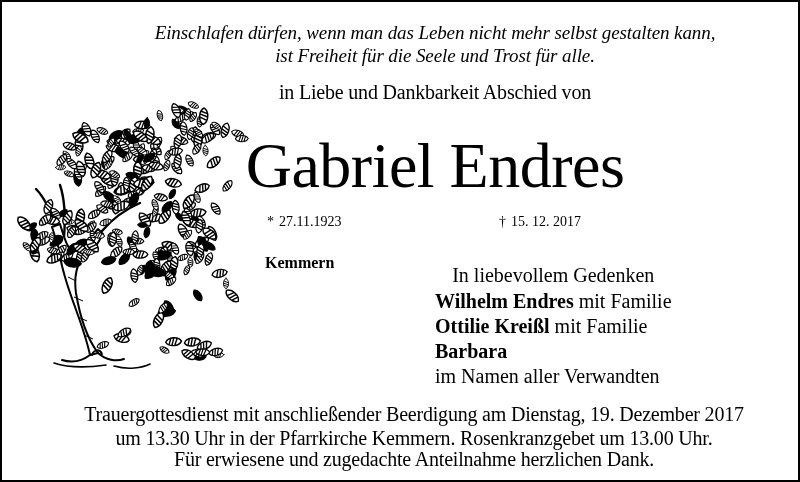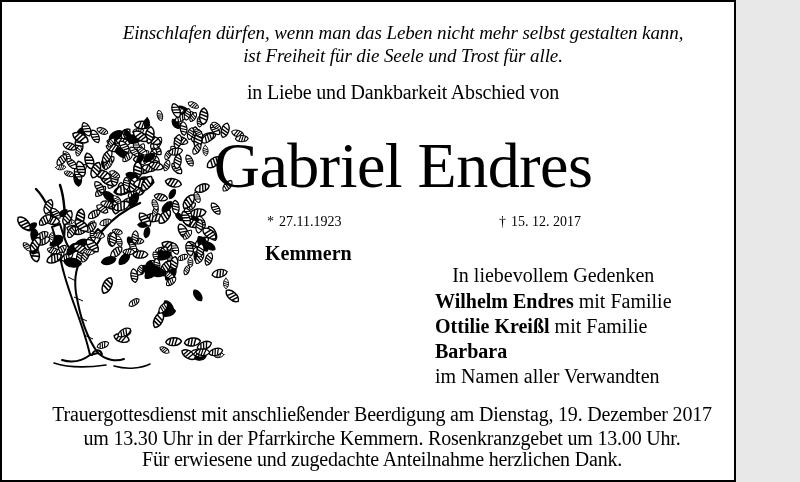--- a/index.html
+++ b/index.html
@@ -1,31 +1,31 @@
 <!DOCTYPE html>
 <html><head>
 <meta charset="utf-8">
 <style>
   html,body{margin:0;padding:0;background:#e8e8e8;}
   .sheet{
-    position:relative;width:736px;height:482px;box-sizing:border-box;
+    position:relative;width:800px;height:482px;box-sizing:border-box;
     background:#ffffff;border:2px solid #000;overflow:hidden;
     font-family:"Liberation Serif","DejaVu Serif",serif;color:#000;
   }
   .abs{position:absolute;}
   .centered-wide{left:70px;right:0;text-align:center;}
   .centered-low{left:28px;right:0;text-align:center;}
   .epigraph{top:19px;font-style:italic;font-size:19px;line-height:23px;letter-spacing:-0.1px;}
   .intro{top:79px;font-size:20px;line-height:23px;letter-spacing:-0.2px;}
   .name{top:136px;font-size:64px;line-height:56px;letter-spacing:-0.5px;white-space:nowrap;}
   .dateline{top:212px;font-size:14px;white-space:nowrap;}
   .birth{left:265px;}
   .death{left:497px;}
   .dateline .d{margin-left:5px;}
-  .residence{left:263px;top:240px;font-size:20px;font-weight:bold;}
+  .residence{left:263px;top:252px;font-size:16px;font-weight:bold;}
   .memorial{left:433px;top:261px;font-size:20px;line-height:25px;}
   .memorial .heading{margin-bottom:1px;text-align:center;}
   .memorial .mname{font-weight:bold;}
   .service{top:400px;font-size:20px;line-height:24px;letter-spacing:-0.2px;}
   .thanks{top:446px;font-size:20px;letter-spacing:-0.2px;}
   .tree{position:absolute;left:0;top:95px;width:260px;height:285px;}
 </style>
 </head>
 <body>
 

